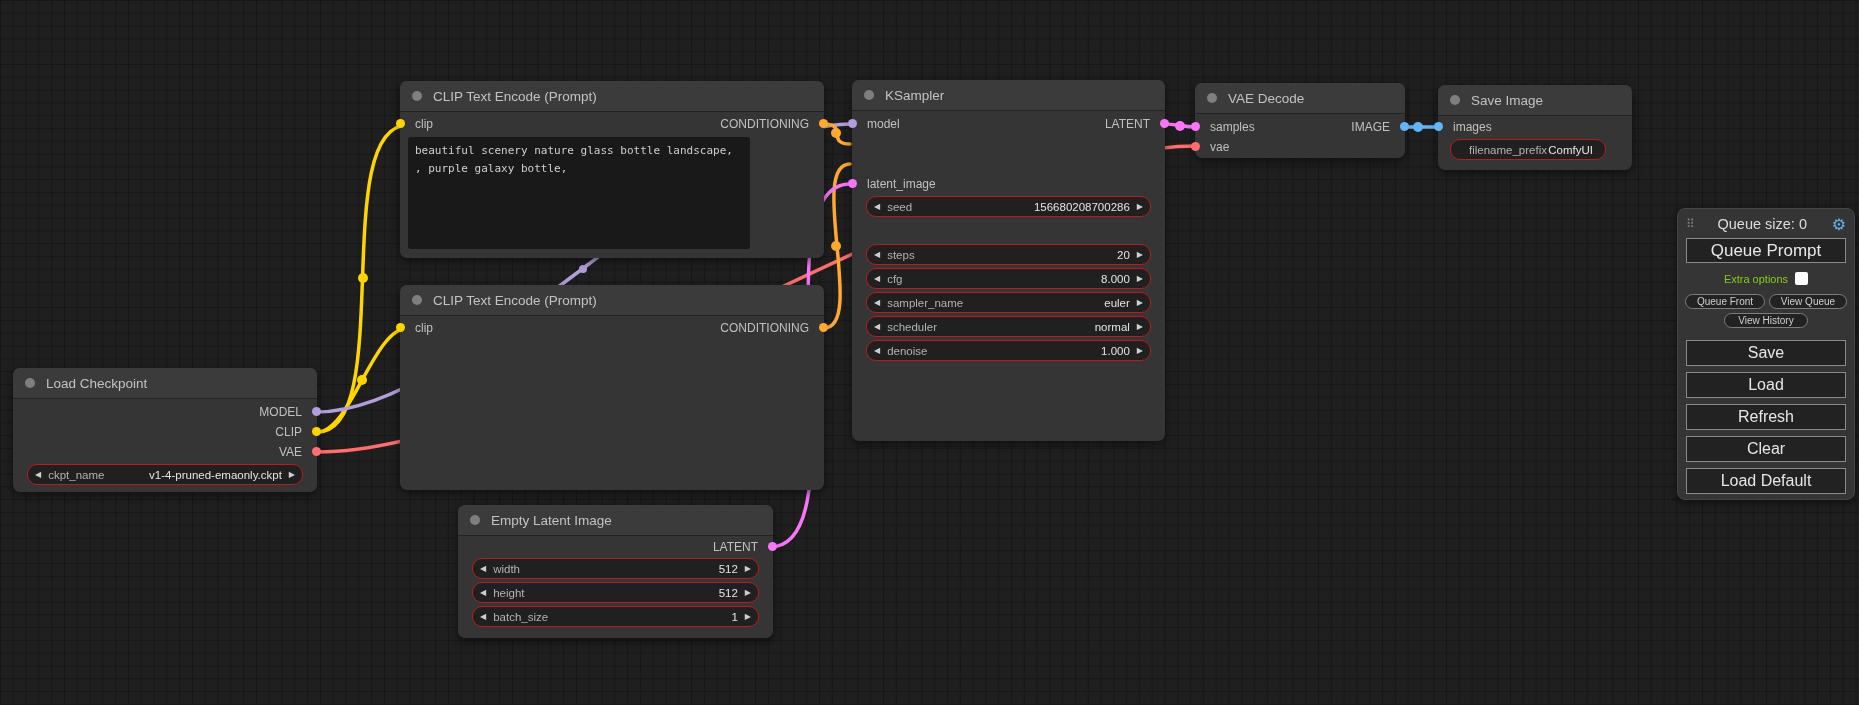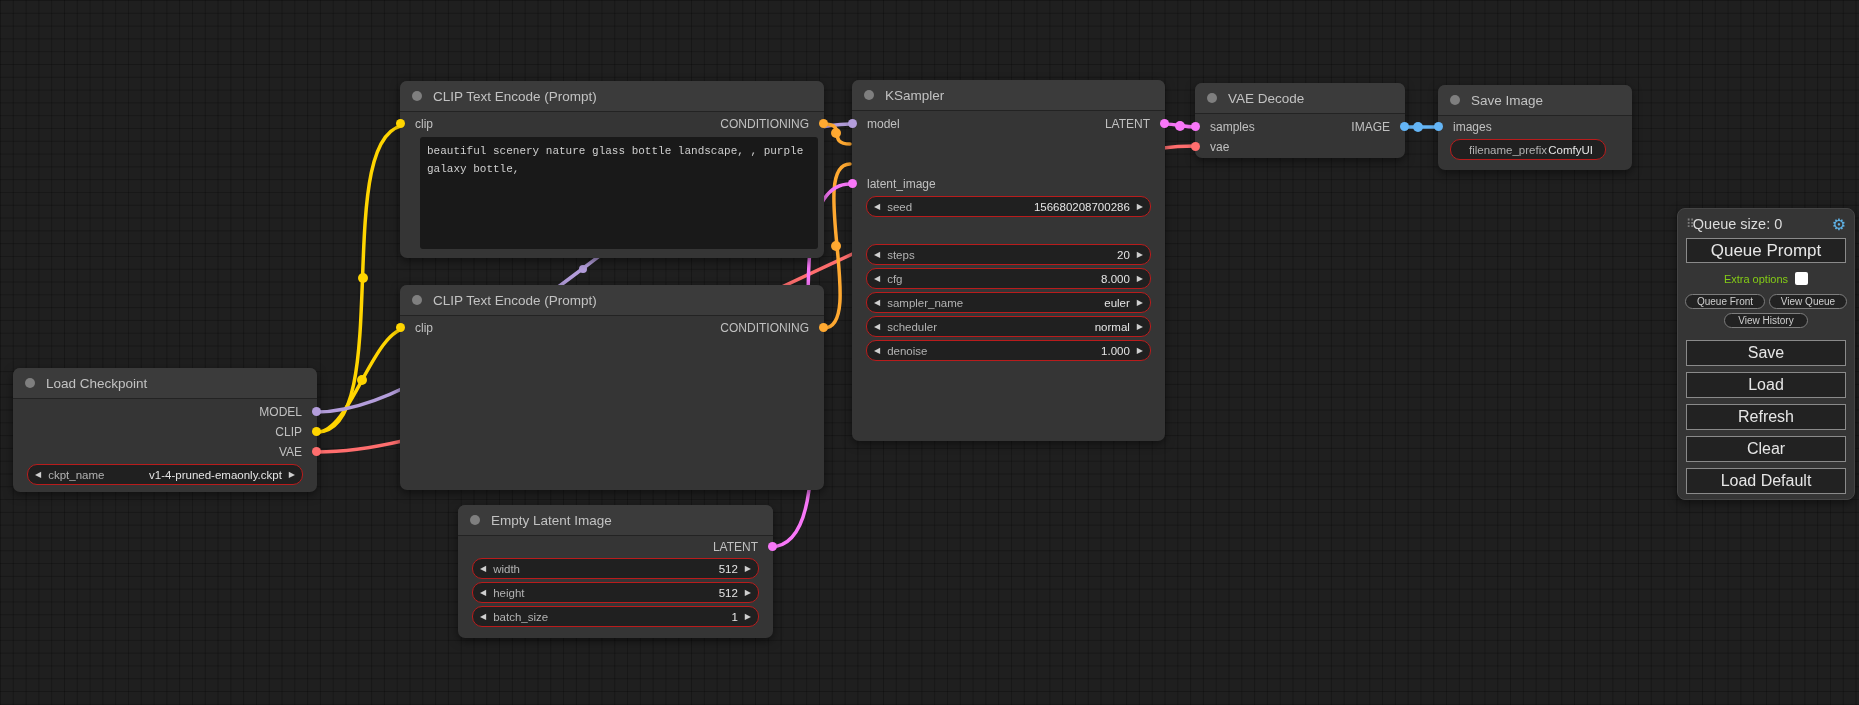--- a/index.html
+++ b/index.html
@@ -46,21 +46,21 @@
     padding:5px 7px;box-sizing:border-box;white-space:pre-wrap;overflow:hidden;
   }
   .toggle{width:12px;height:12px;border-radius:50%;background:#8ba4bd;margin:0 5px 0 6px;flex:none;}
   
   .qpanel{
     position:absolute;z-index:3;background:#353535;border:1px solid #454545;
     border-radius:8px;box-shadow:0 3px 10px rgba(0,0,0,.5);
   }
   .qheader{position:absolute;top:5px;left:0;right:0;height:20px;display:flex;align-items:center;}
   .qdrag{color:#7d7d7d;font-size:12px;margin-left:8px;letter-spacing:-2px;}
-  .qsize{flex:1;color:#dcdcdc;font-size:14.5px;}
+  .qsize{flex:1;text-align:center;color:#dcdcdc;font-size:14.5px;}
   .qgear{color:#5fb2e6;font-size:16px;margin-right:8px;}
   .qbtn{
     position:absolute;background:#222;border:1px solid #8a8a8a;border-radius:0;
     color:#e6e6e6;display:flex;align-items:center;justify-content:center;box-sizing:border-box;
   }
   .qbtn.big{left:8px;right:8px;height:26px;font-size:16px;}
   .qbtn.prompt{left:8px;right:8px;top:29px;height:25px;font-size:17px;}
   .qbtn.small{height:15px;font-size:10px;border-radius:9px;border-color:#7d7d7d;color:#cfcfcf;}
   .extra{position:absolute;top:63px;left:0;right:0;display:flex;align-items:flex-end;justify-content:center;color:#84cc16;font-size:11px;}
   .cb{width:13px;height:13px;background:#fff;border-radius:2px;margin-left:7px;}
@@ -120,21 +120,21 @@
     <span>CLIP Text Encode (Prompt)</span>
   </div>
   <div class="srow" style="top:33px;">
     <span class="sdot in" style="background: rgb(255, 213, 0);"></span>
     <span class="ilabel">clip</span>
   </div>
   <div class="srow out" style="top:33px;">
     <span class="olabel">CONDITIONING</span>
     <span class="sdot out" style="background: rgb(255, 169, 49);"></span>
   </div>
-  <div class="ntext" style="left:20px;top:56px;width:398px;height:112px;font-family:Liberation Mono, monospace;">beautiful scenery nature glass bottle landscape, , purple galaxy bottle,</div>
+  <div class="ntext" style="left:8px;top:56px;width:342px;height:112px;">beautiful scenery nature glass bottle landscape, , purple galaxy bottle,</div>
 </div>
 
 <div class="node" style="left:400px;top:285px;width:424px;height:205px;">
   <div class="ntitle">
     <span class="tdot"></span>
     <span>CLIP Text Encode (Prompt)</span>
   </div>
   <div class="srow" style="top:33px;">
     <span class="sdot in" style="background: rgb(255, 213, 0);"></span>
     <span class="ilabel">clip</span>

